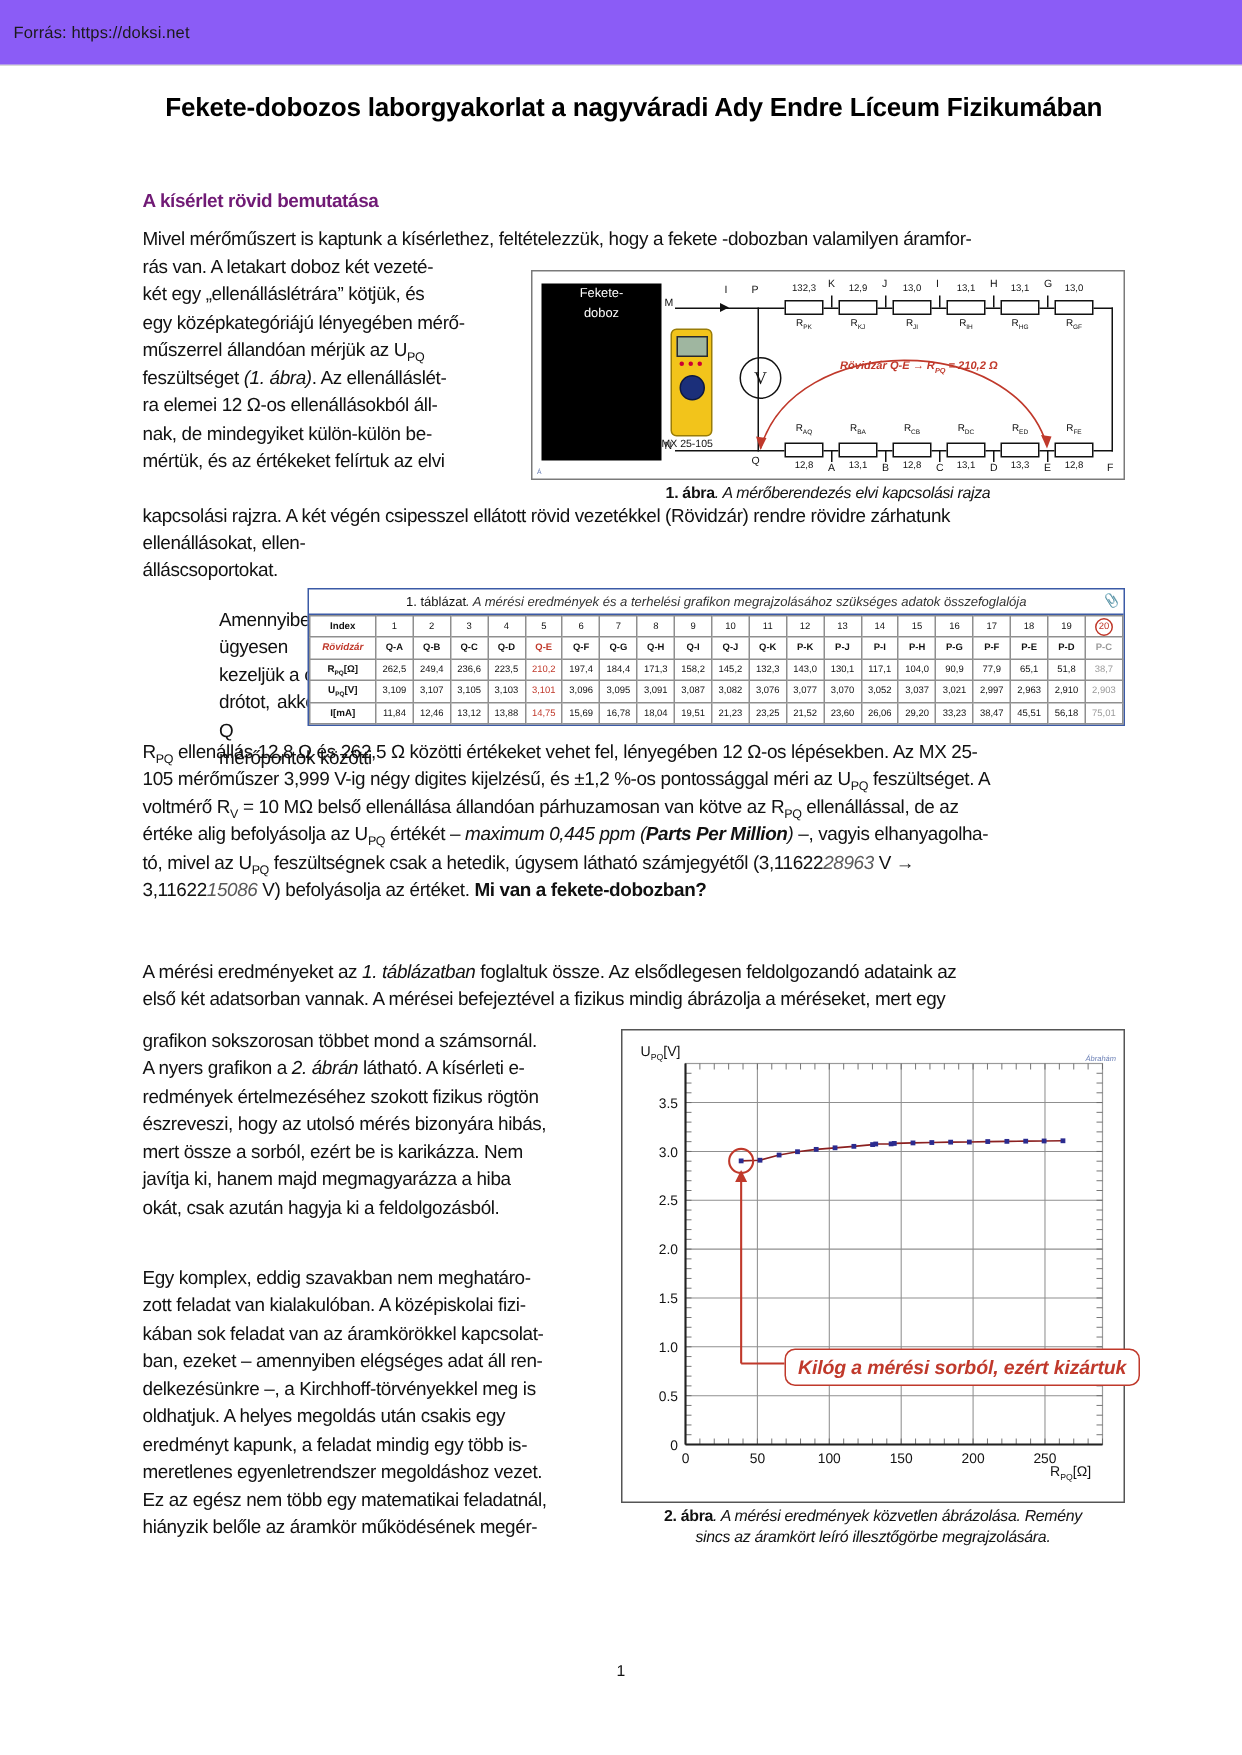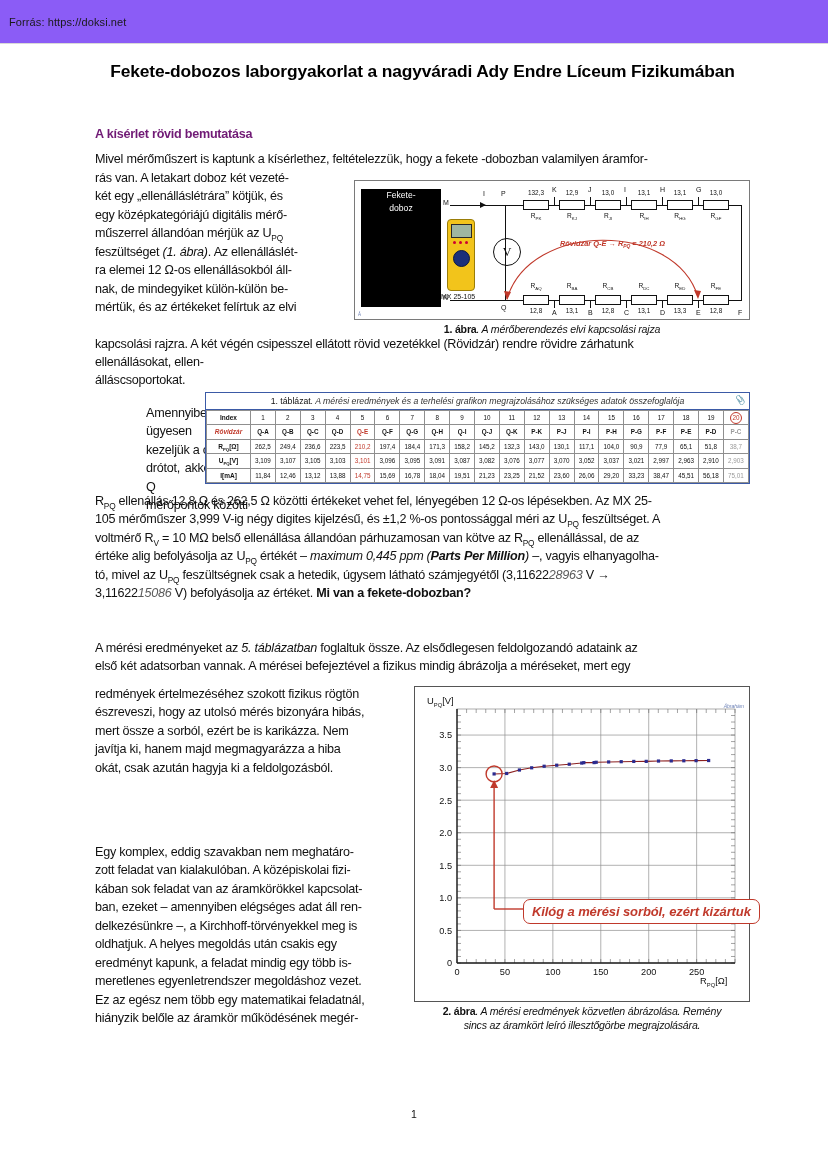--- a/index.html
+++ b/index.html
@@ -144,21 +144,21 @@
     <h2 class="sec">A kísérlet rövid bemutatása</h2>
   </div>
 
   <div style="position:absolute;left:95px;top:150px;width:655px;">
     <p class="body">Mivel mérőműszert is kaptunk a kísérlethez, feltételezzük, hogy a fekete -dobozban valamilyen áramfor-</p>
   </div>
 
   <div style="position:absolute;left:95px;top:169px;width:250px;">
     <p class="body">rás van. A letakart doboz két vezeté-</p>
     <p class="body">két egy „ellenálláslétrára” kötjük, és</p>
-    <p class="body">egy középkategóriájú digitális mérő-</p>
+    <p class="body">egy középkategóriájú lényegében mérő-</p>
     <p class="body"><span>műszerrel állandóan mérjük az U</span><sub>PQ</sub></p>
     <p class="body"><span>feszültséget </span><span class="it">(1. ábra)</span><span>. Az ellenálláslét-</span></p>
     <p class="body">ra elemei 12 Ω-os ellenállásokból áll-</p>
     <p class="body">nak, de mindegyiket külön-külön be-</p>
     <p class="body">mértük, és az értékeket felírtuk az elvi</p>
   </div>
 
   <div class="fig1-wrap">
     <div class="fig1-box">
 
@@ -429,25 +429,27 @@
     <p class="body"><span>R</span><sub>PQ</sub><span> ellenállás 12,8 Ω és 262,5  Ω közötti értékeket vehet fel, lényegében 12 Ω-os lépésekben. Az MX 25-</span></p>
     <p class="body"><span>105 mérőműszer 3,999 V-ig négy digites kijelzésű, és ±1,2 %-os pontossággal méri az U</span><sub>PQ</sub><span> feszültséget. A</span></p>
     <p class="body"><span>voltmérő  R</span><sub>V</sub><span> = 10 MΩ belső ellenállása állandóan párhuzamosan van kötve az R</span><sub>PQ</sub><span> ellenállással, de az</span></p>
     <p class="body"><span>értéke alig befolyásolja az U</span><sub>PQ</sub><span> értékét – </span><span class="it">maximum 0,445 ppm (</span><span class="it bd">Parts Per Million</span><span class="it">)</span><span> –, vagyis elhanyagolha-</span></p>
     <p class="body"><span>tó,  mivel  az  U</span><sub>PQ</sub><span>  feszültségnek  csak  a  hetedik,  úgysem  látható  számjegyétől  (3,11622</span><span class="gray">28963</span><span> V  →</span></p>
     <p class="body"><span>3,11622</span><span class="gray">15086</span><span>  V) befolyásolja az értéket. </span><span class="bd">Mi van a fekete-dobozban?</span></p>
   </div>
 
 
   <div style="position:absolute;left:95px;top:639px;width:655px;">
-    <p class="body"><span>A mérési eredményeket az </span><span class="it">5. táblázatban</span><span> foglaltuk össze. Az elsődlegesen feldolgozandó adataink az</span></p>
+    <p class="body"><span>A mérési eredményeket az </span><span class="it">1. táblázatban</span><span> foglaltuk össze. Az elsődlegesen feldolgozandó adataink az</span></p>
     <p class="body">első két adatsorban vannak. A mérései befejeztével a fizikus mindig ábrázolja a méréseket, mert egy</p>
   </div>
 
   <div style="position:absolute;left:95px;top:685px;width:310px;">
+    <p class="body">grafikon sokszorosan többet mond a számsornál.</p>
+    <p class="body"><span>A nyers grafikon a </span><span class="it">2. ábrán</span><span> látható. A kísérleti e-</span></p>
     <p class="body">redmények értelmezéséhez szokott fizikus rögtön</p>
     <p class="body">észreveszi, hogy az utolsó mérés bizonyára hibás,</p>
     <p class="body">mert össze a sorból, ezért be is karikázza. Nem</p>
     <p class="body">javítja ki, hanem majd megmagyarázza a hiba</p>
     <p class="body">okát, csak azután hagyja ki a feldolgozásból.</p>
   </div>
 
   <div style="position:absolute;left:95px;top:843px;width:310px;">
     <p class="body">Egy komplex, eddig szavakban nem meghatáro-</p>
     <p class="body">zott feladat van kialakulóban. A középiskolai fizi-</p>

